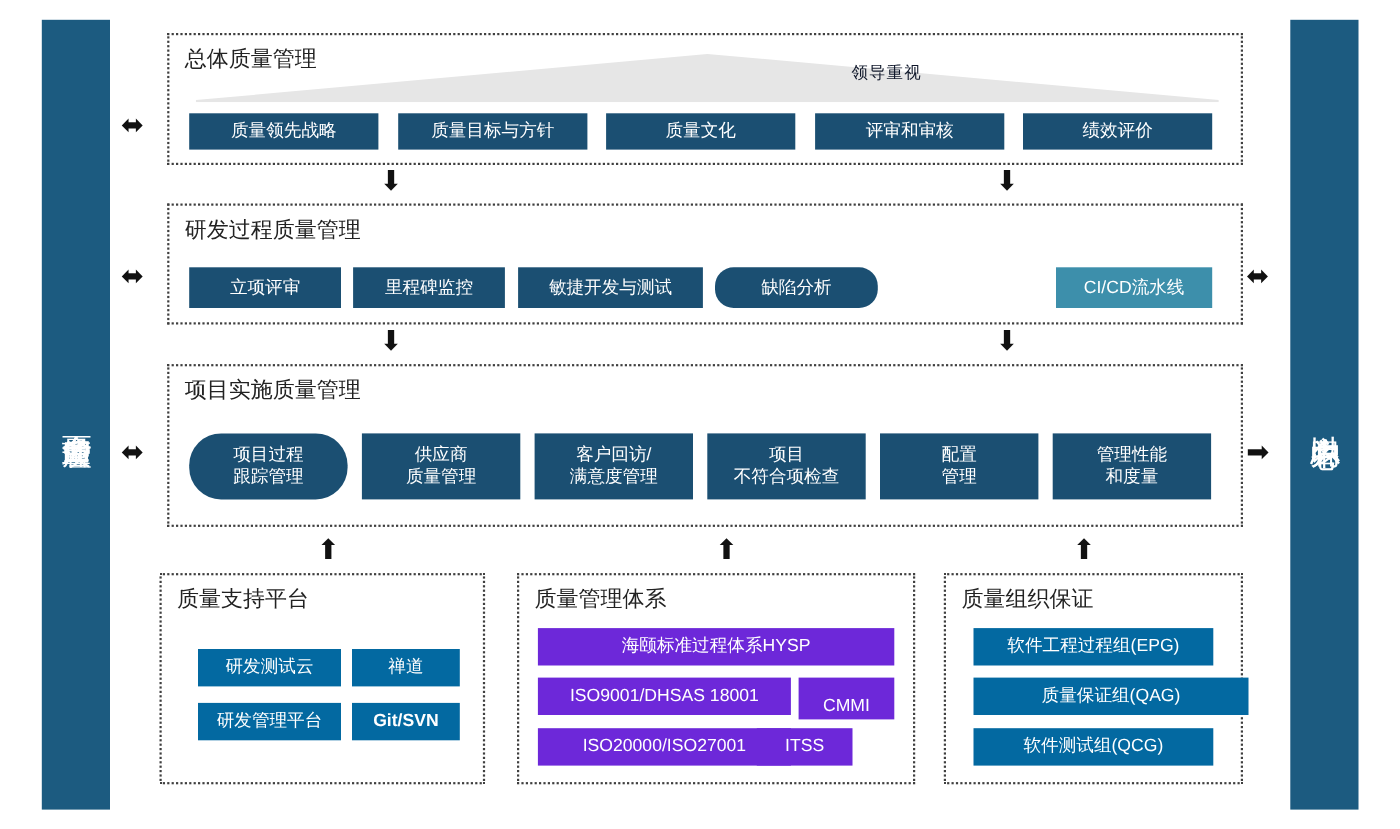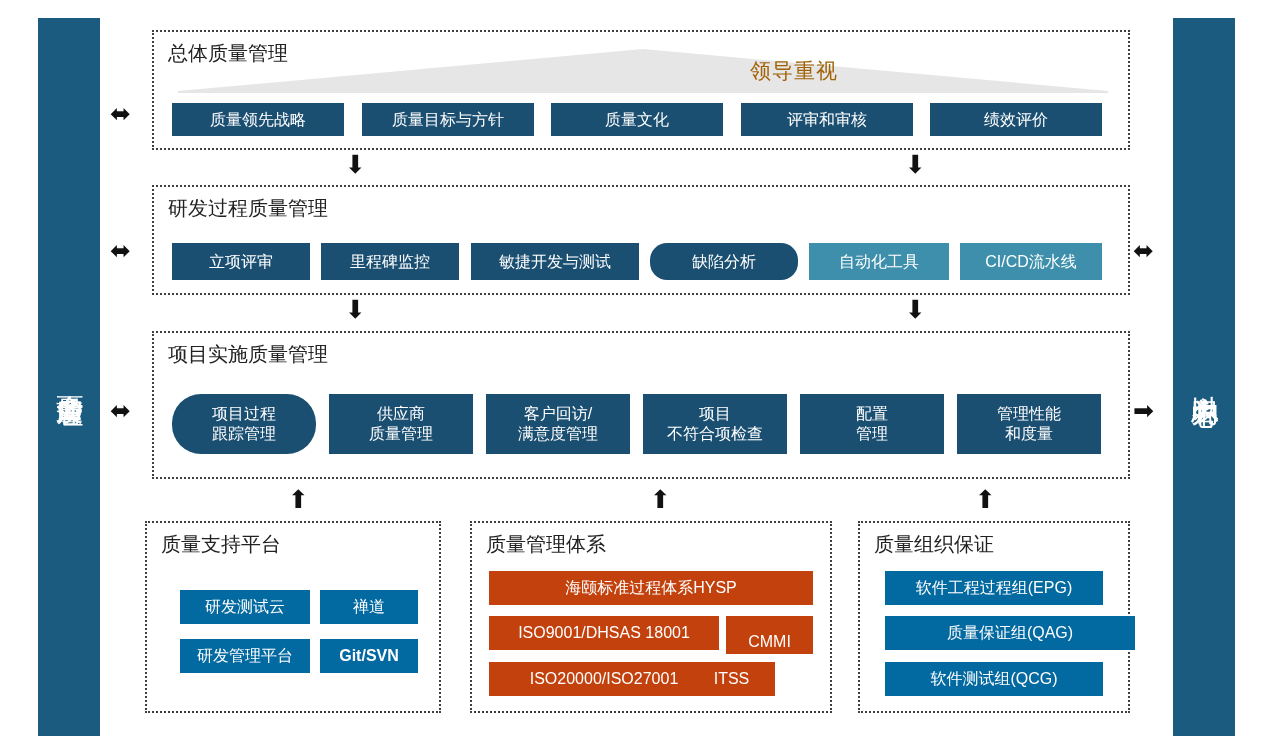--- a/index.html
+++ b/index.html
@@ -66,21 +66,21 @@
     justify-content: center;
     text-align: center;
     color: #ffffff;
     font-size: 16px;
     line-height: 1.25;
     padding: 2px 4px;
   }
   .cell.dark { background: #1b4f72; }
   .cell.teal { background: #3d8fab; }
   .cell.mid { background: #0369a1; }
-  .cell.light { background: #c2410c; }
+  .cell.light { background: #6d28d9; }
 
   
   .arrow {
     position: absolute;
     color: #111111;
     font-size: 25px;
     line-height: 1;
     font-family: "DejaVu Sans", sans-serif;
   }
   .arrow.down::before { content: "\2B07"; }
@@ -94,22 +94,22 @@
     top: 47px;
     left: 178px;
     width: 930px;
     height: 46px;
   }
   .banner svg { display: block; }
   .banner-label {
     position: absolute;
     right: 270px;
     top: 10px;
-    font-size: 21px;
-    color: #a16207;
+    font-size: 15px;
+    color: #0f172a;
     letter-spacing: 1px;
   }
 </style>
 </head>
 <body>
 
 <div id="canvas">
 
   <div class="side-bar left">
     <span>全面质量管理</span>
@@ -154,23 +154,20 @@
   </div>
   <div class="cell dark" style="left:321px; top:243px; width:138px; height:37px;">
     <span>里程碑监控</span>
   </div>
   <div class="cell dark" style="left:471px; top:243px; width:168px; height:37px;">
     <span>敏捷开发与测试</span>
   </div>
   <div class="cell dark" style="left:650px; top:243px; width:148px; height:37px;border-radius:17px;">
     <span>缺陷分析</span>
   </div>
-  <div class="cell teal" style="left:809px; top:243px; width:140px; height:37px;">
-    <span>自动化工具</span>
-  </div>
   <div class="cell teal" style="left:960px; top:243px; width:142px; height:37px;">
     <span>CI/CD流水线</span>
   </div>
 
   <div class="group" style="left:152px; top:331px; width:978px; height:148px;">
     <div class="group-title">项目实施质量管理</div>
   </div>
 
   <div class="cell dark" style="left:172px; top:394px; width:144px; height:60px; white-space:pre-line;border-radius:29px;">
     <span style="white-space:pre-line;">项目过程

